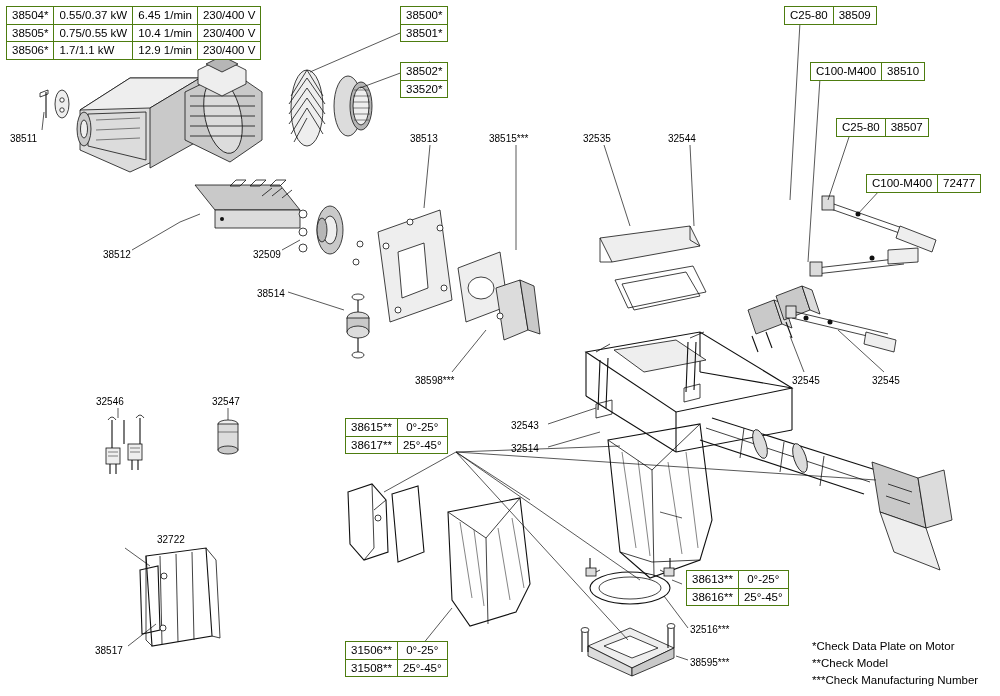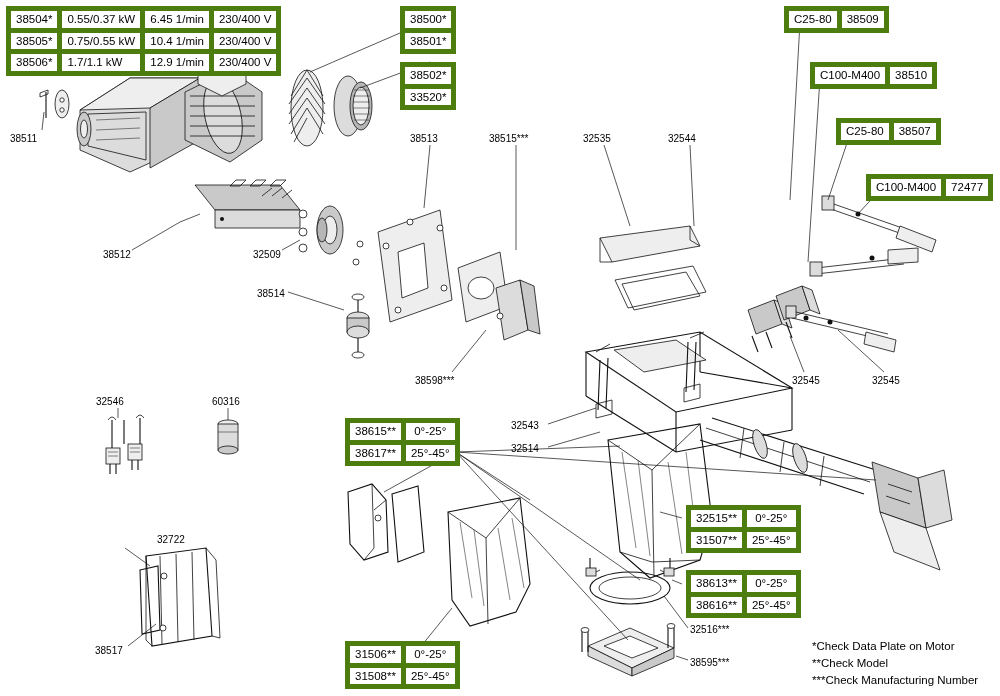--- a/index.html
+++ b/index.html
@@ -16,21 +16,21 @@
 
   
   .tbl{
     position:absolute;
     border-collapse:collapse;
     background:#fff;
     font-size:11.5px;
     line-height:1.1;
   }
   .tbl td{
-    border:5px solid #4d7c0f;
+    border:1px solid #4d7c0f;
     padding:2px 5px;
     white-space:nowrap;
     text-align:left;
     background:#fff;
   }
   .tbl td.c{text-align:center;}
 
   
   .lbl{
     position:absolute;
@@ -362,32 +362,20 @@
         <td>38615**</td>
         <td class="c">0°-25°</td>
       </tr>
       <tr>
         <td>38617**</td>
         <td class="c">25°-45°</td>
       </tr>
     </tbody>
   </table>
 
-  <table class="tbl" style="left:686px;top:505px;">
-    <tbody>
-      <tr>
-        <td>32515**</td>
-        <td class="c">0°-25°</td>
-      </tr>
-      <tr>
-        <td>31507**</td>
-        <td class="c">25°-45°</td>
-      </tr>
-    </tbody>
-  </table>
 
   <table class="tbl" style="left:686px;top:570px;">
     <tbody>
       <tr>
         <td>38613**</td>
         <td class="c">0°-25°</td>
       </tr>
       <tr>
         <td>38616**</td>
         <td class="c">25°-45°</td>
@@ -447,21 +435,21 @@
   <div class="lbl" style="left:10px;top:133px;">38511</div>
   <div class="lbl" style="left:103px;top:249px;">38512</div>
   <div class="lbl" style="left:253px;top:249px;">32509</div>
   <div class="lbl" style="left:257px;top:288px;">38514</div>
   <div class="lbl" style="left:410px;top:133px;">38513</div>
   <div class="lbl" style="left:489px;top:133px;">38515***</div>
   <div class="lbl" style="left:583px;top:133px;">32535</div>
   <div class="lbl" style="left:668px;top:133px;">32544</div>
   <div class="lbl" style="left:415px;top:375px;">38598***</div>
   <div class="lbl" style="left:96px;top:396px;">32546</div>
-  <div class="lbl" style="left:212px;top:396px;">60316</div>
+  <div class="lbl" style="left:212px;top:396px;">32547</div>
   <div class="lbl" style="left:511px;top:420px;">32543</div>
   <div class="lbl" style="left:511px;top:443px;">32514</div>
   <div class="lbl" style="left:792px;top:375px;">32545</div>
   <div class="lbl" style="left:872px;top:375px;">32545</div>
   <div class="lbl" style="left:157px;top:534px;">32722</div>
   <div class="lbl" style="left:95px;top:645px;">38517</div>
   <div class="lbl" style="left:690px;top:624px;">32516***</div>
   <div class="lbl" style="left:690px;top:657px;">38595***</div>
 
   <div class="note" style="left:812px;top:640px;">*Check Data Plate on Motor</div>

